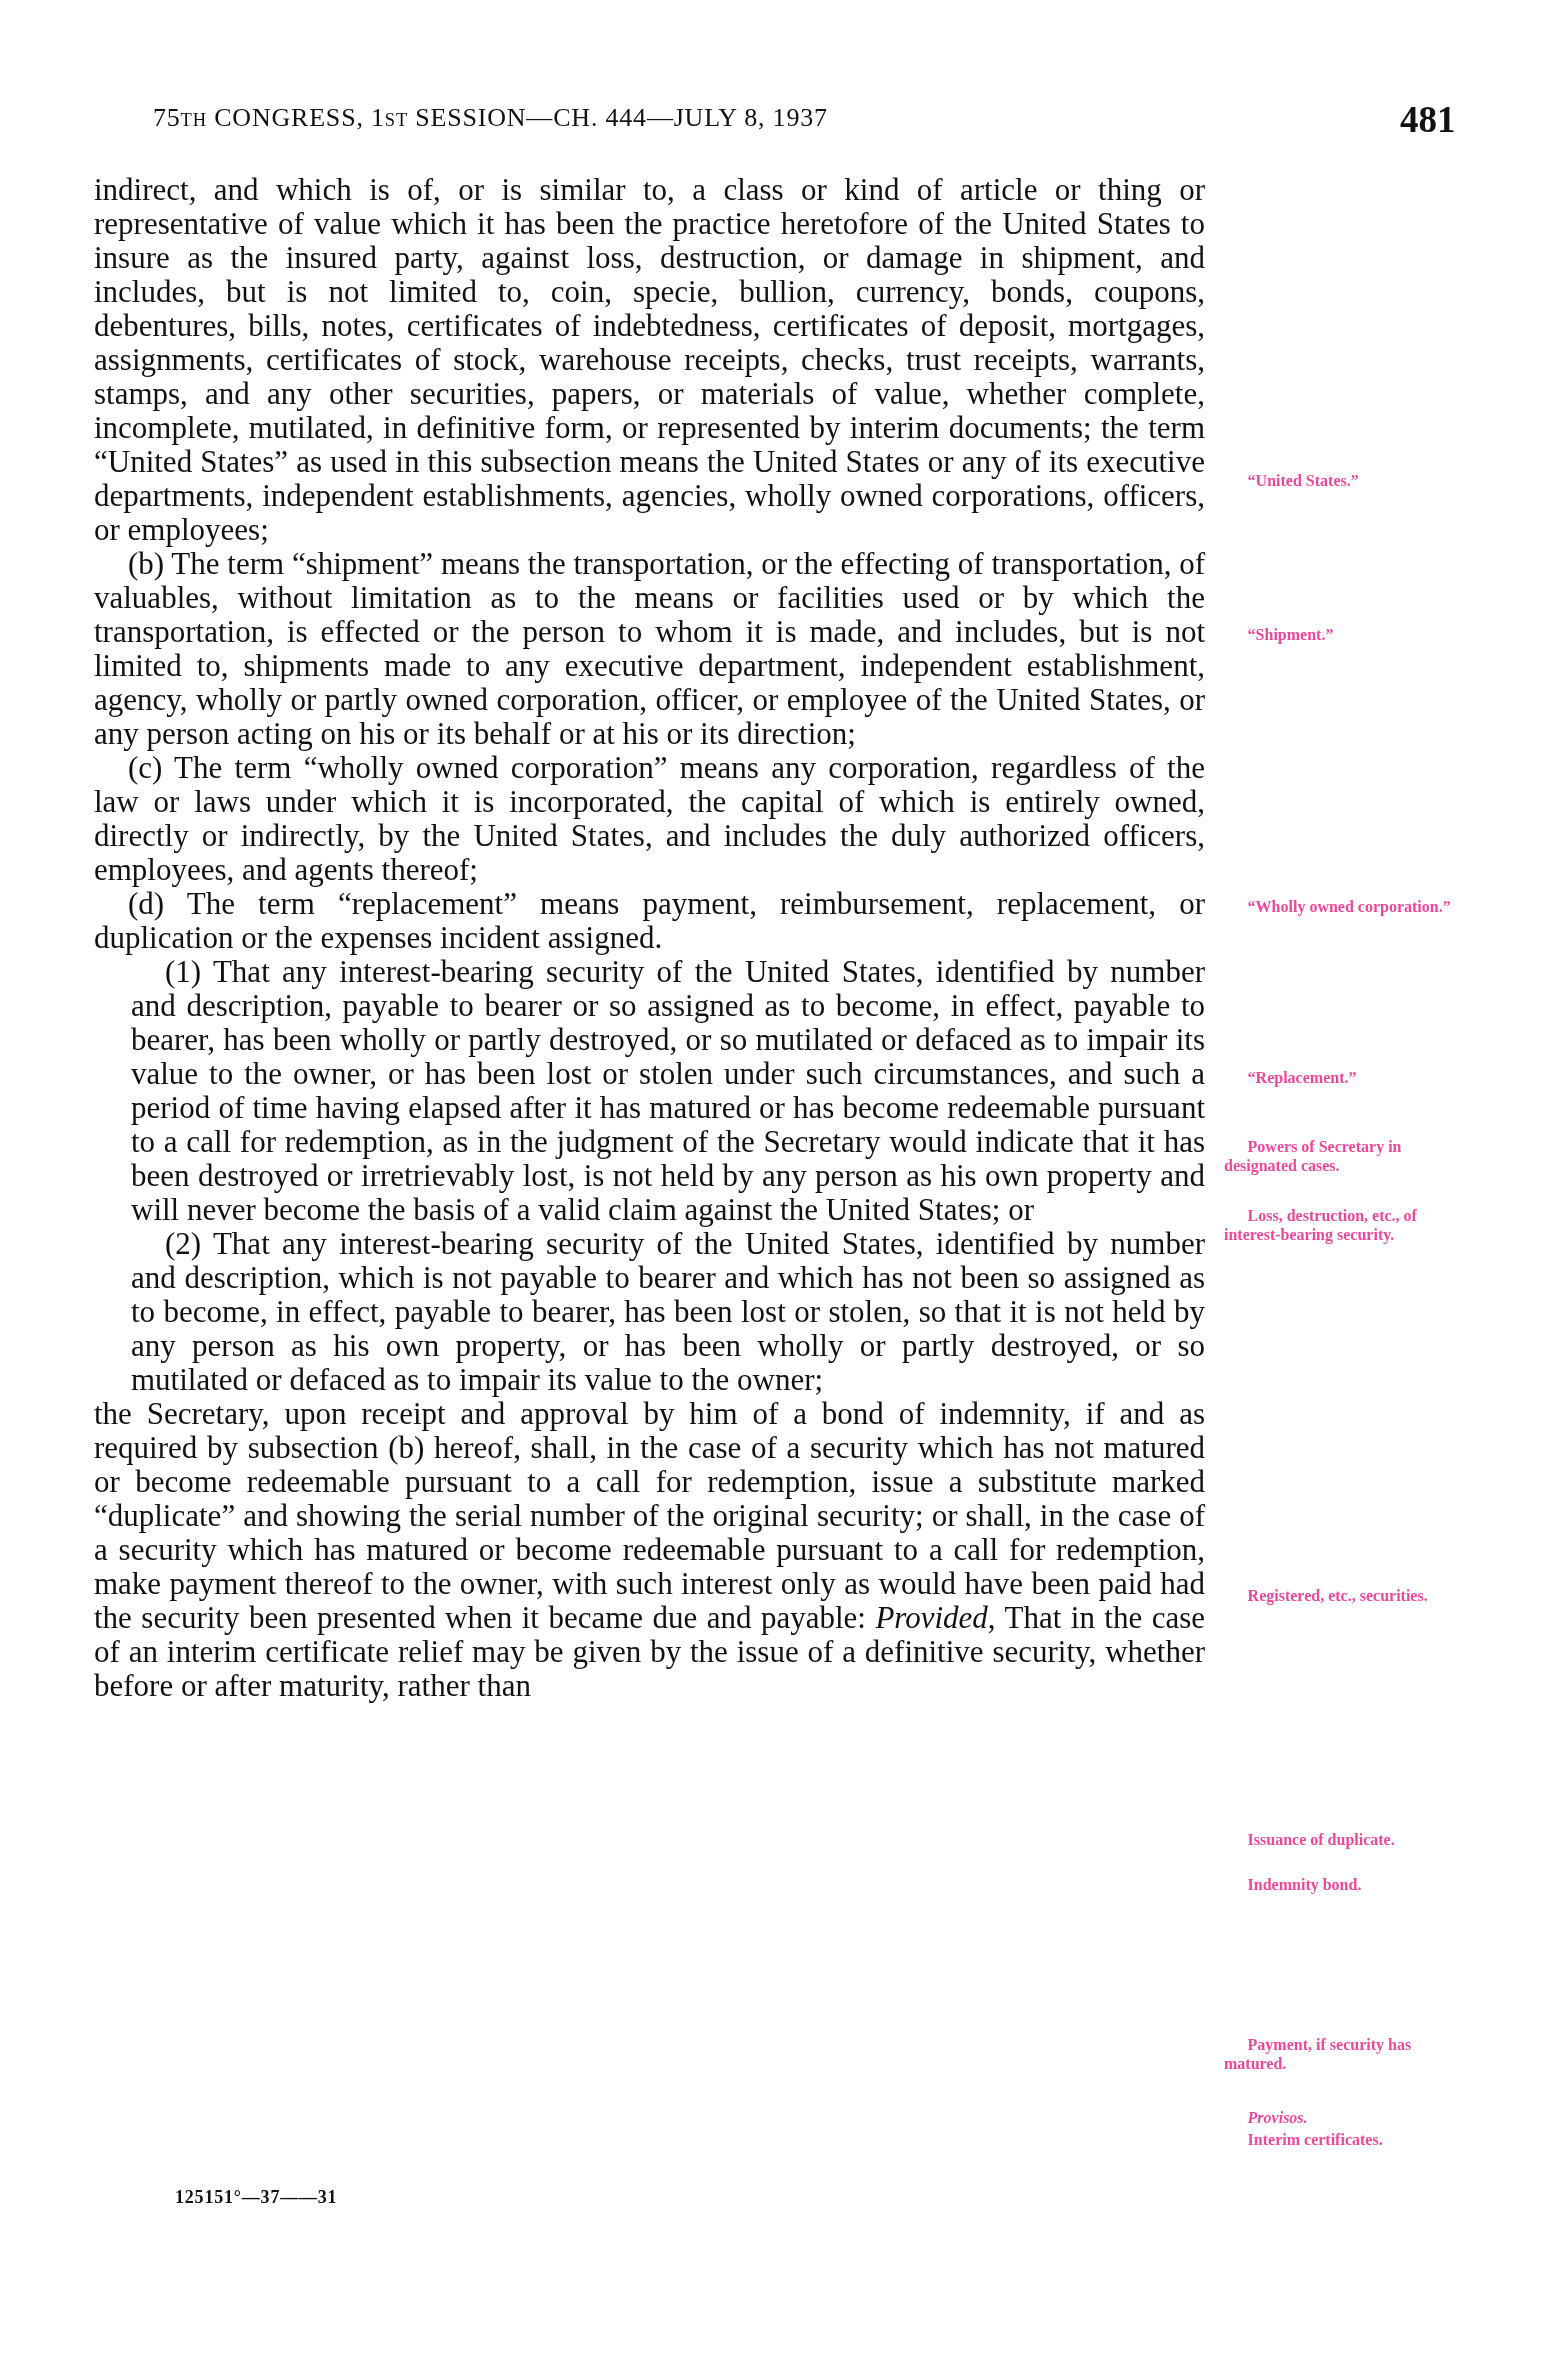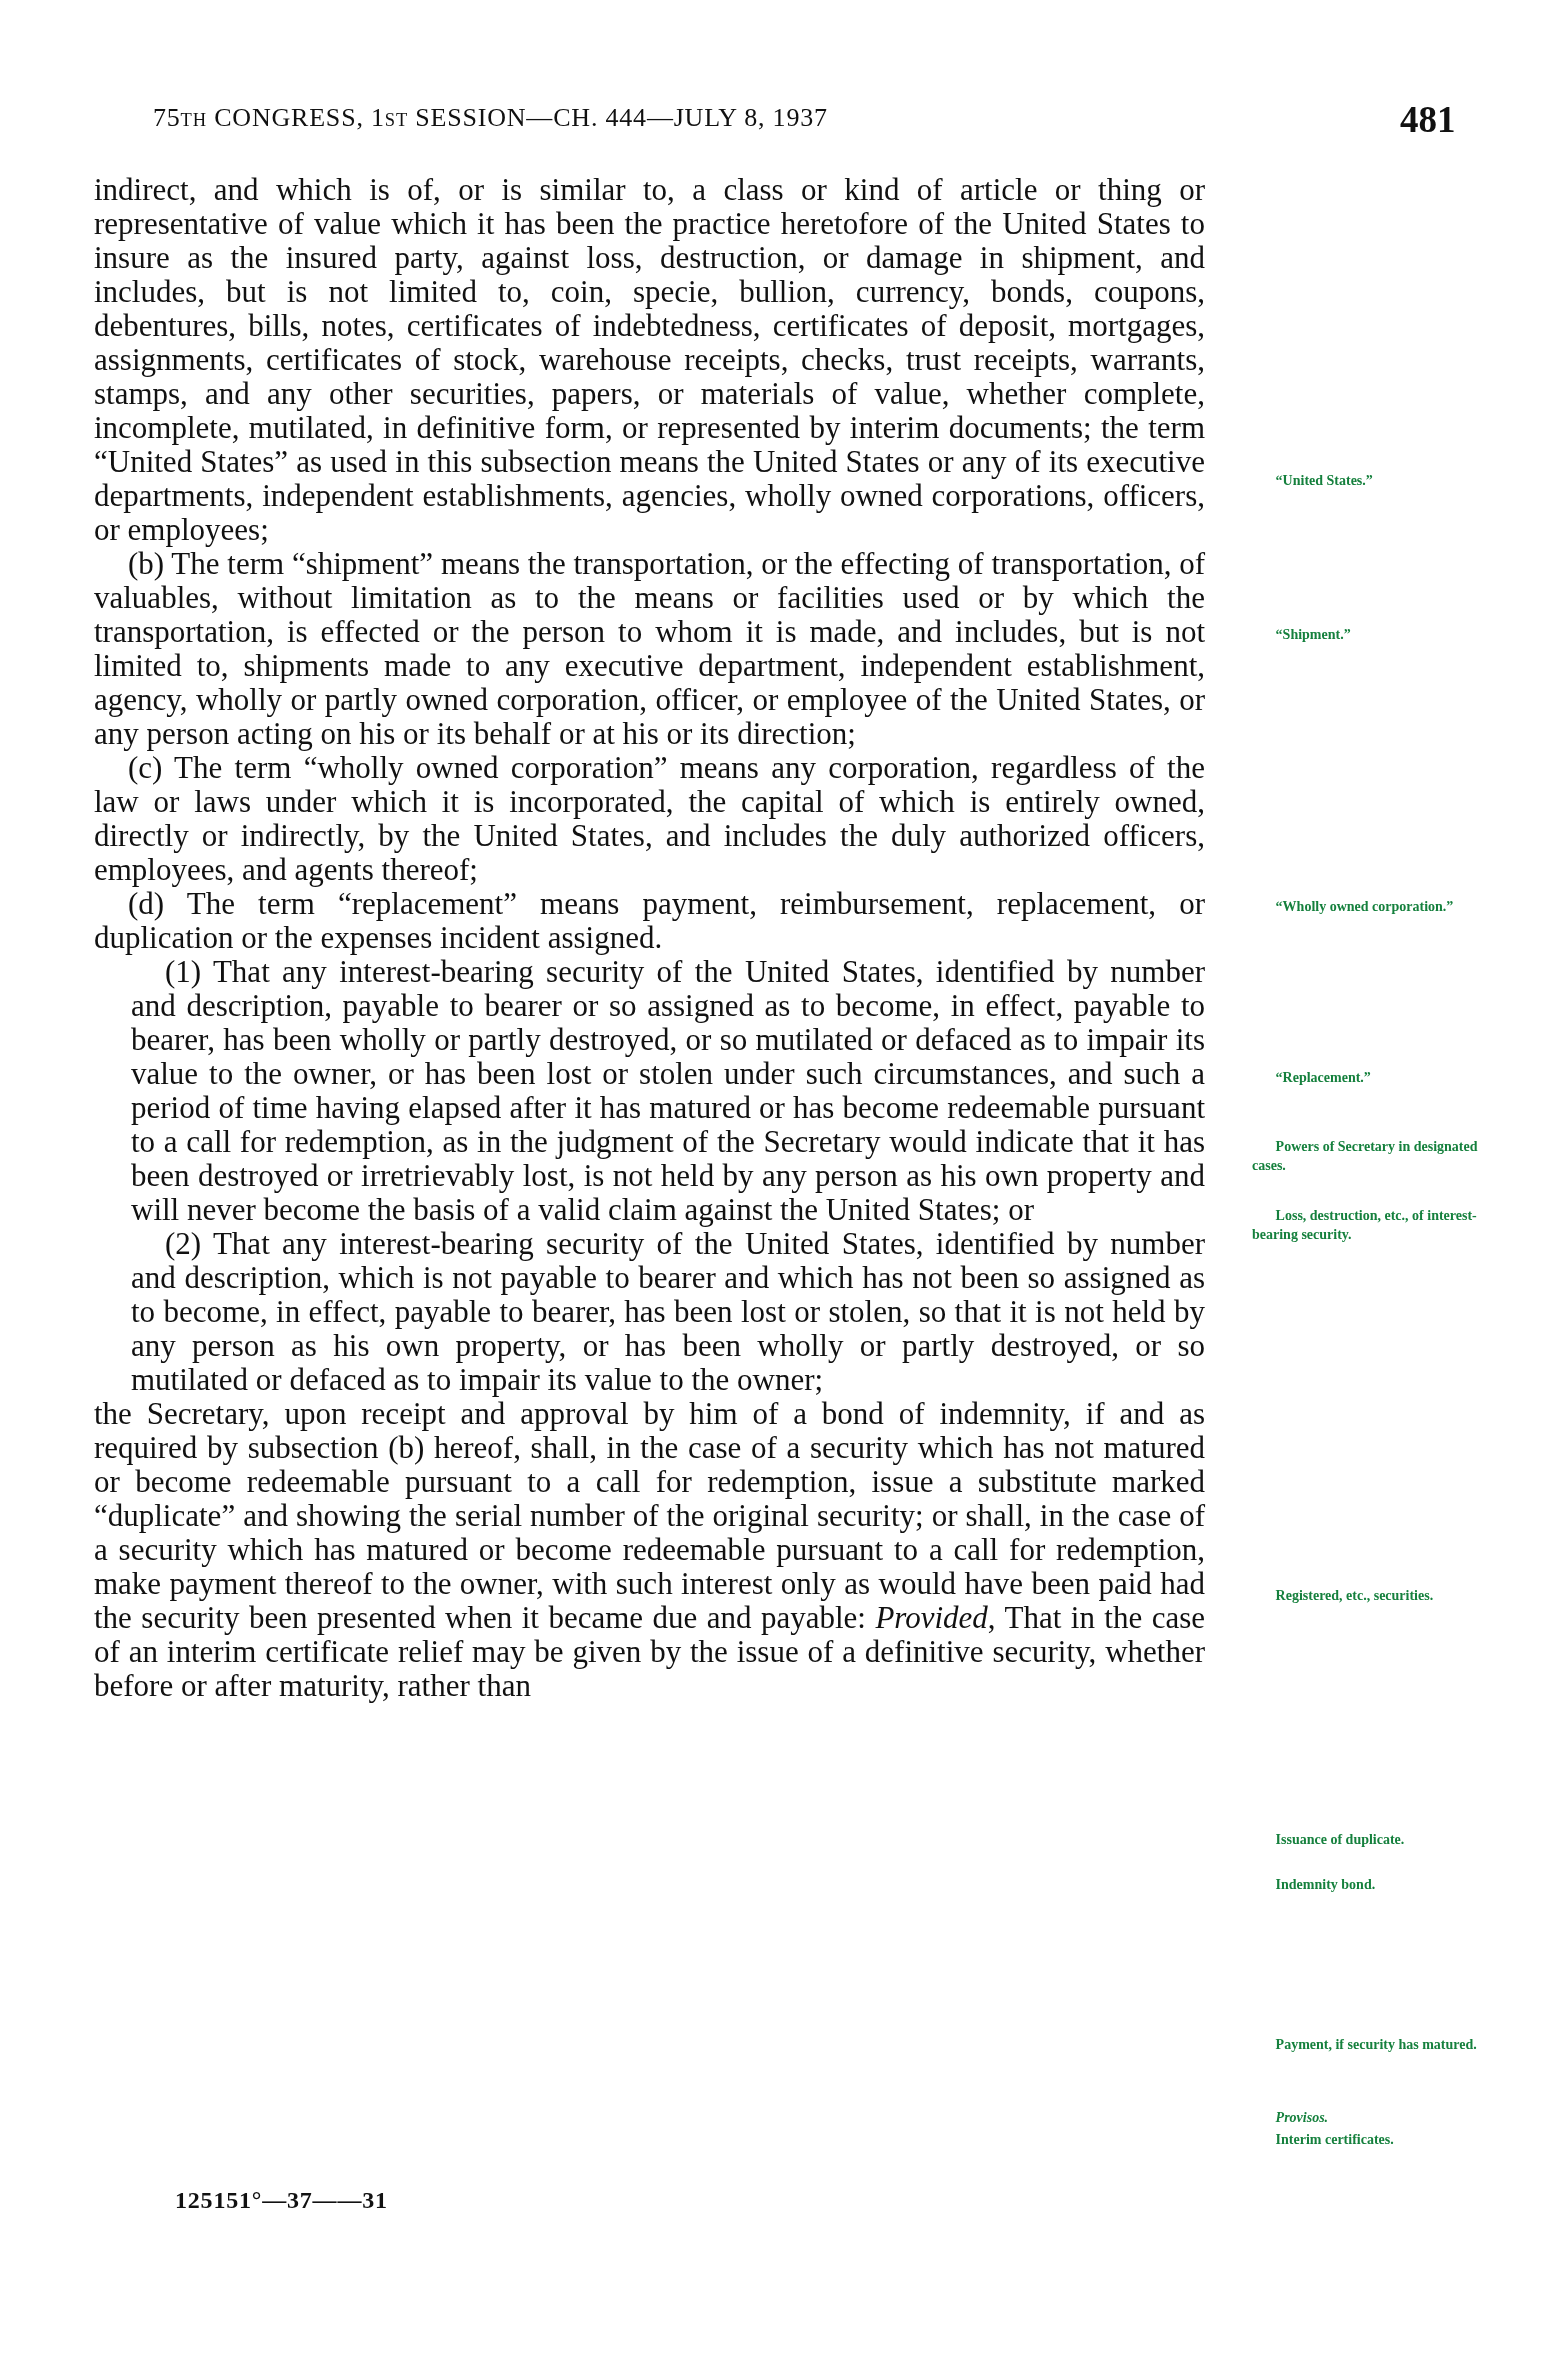--- a/index.html
+++ b/index.html
@@ -13,25 +13,25 @@
   .page-number { position: absolute; left: 1400px; top: -5px; font-family: "Liberation Serif", serif;
                  font-size: 37px; font-weight: bold; }
   .body-col { position: absolute; left: 94px; top: 173px; width: 1111px;
               font-family: "Liberation Serif", serif; font-size: 31px; line-height: 34px;
               text-align: justify; }
   .body-col p { margin: 0; text-indent: 0; }
   .body-col p.ind { text-indent: 34px; }
   .body-col p.hang { padding-left: 37px; text-indent: 0; }
   .body-col i { font-style: italic; }
   .sc-sec { font-variant: small-caps; }
-  .margin-note { position: absolute; left: 1252px; width: 244px;
-                 font-family: "Liberation Serif", serif; font-size: 14px; line-height: 18.5px;
-                 font-weight: bold; color: #15803d; text-indent: 23.6px; }
+  .margin-note { position: absolute; left: 1224px; width: 244px;
+                 font-family: "Liberation Serif", serif; font-size: 16px; line-height: 18.5px;
+                 font-weight: bold; color: #ec4899; text-indent: 23.6px; }
   .footer-code { position: absolute; left: 175px; top: 2187px; font-family: "Liberation Serif", serif;
-                 font-size: 24px; font-weight: bold; letter-spacing: 0.8px; text-align: center; }
+                 font-size: 18px; font-weight: bold; letter-spacing: 0.8px; text-align: center; }
 </style>
 </head>
 <body>
 
 <div class="page">
 
   <div class="running-head">
     <div class="running-title">
       <span>75</span><span class="sc">TH</span><span> CONGRESS, 1</span><span class="sc">ST</span><span> SESSION—CH. 444—JULY 8, 1937</span>
     </div>

